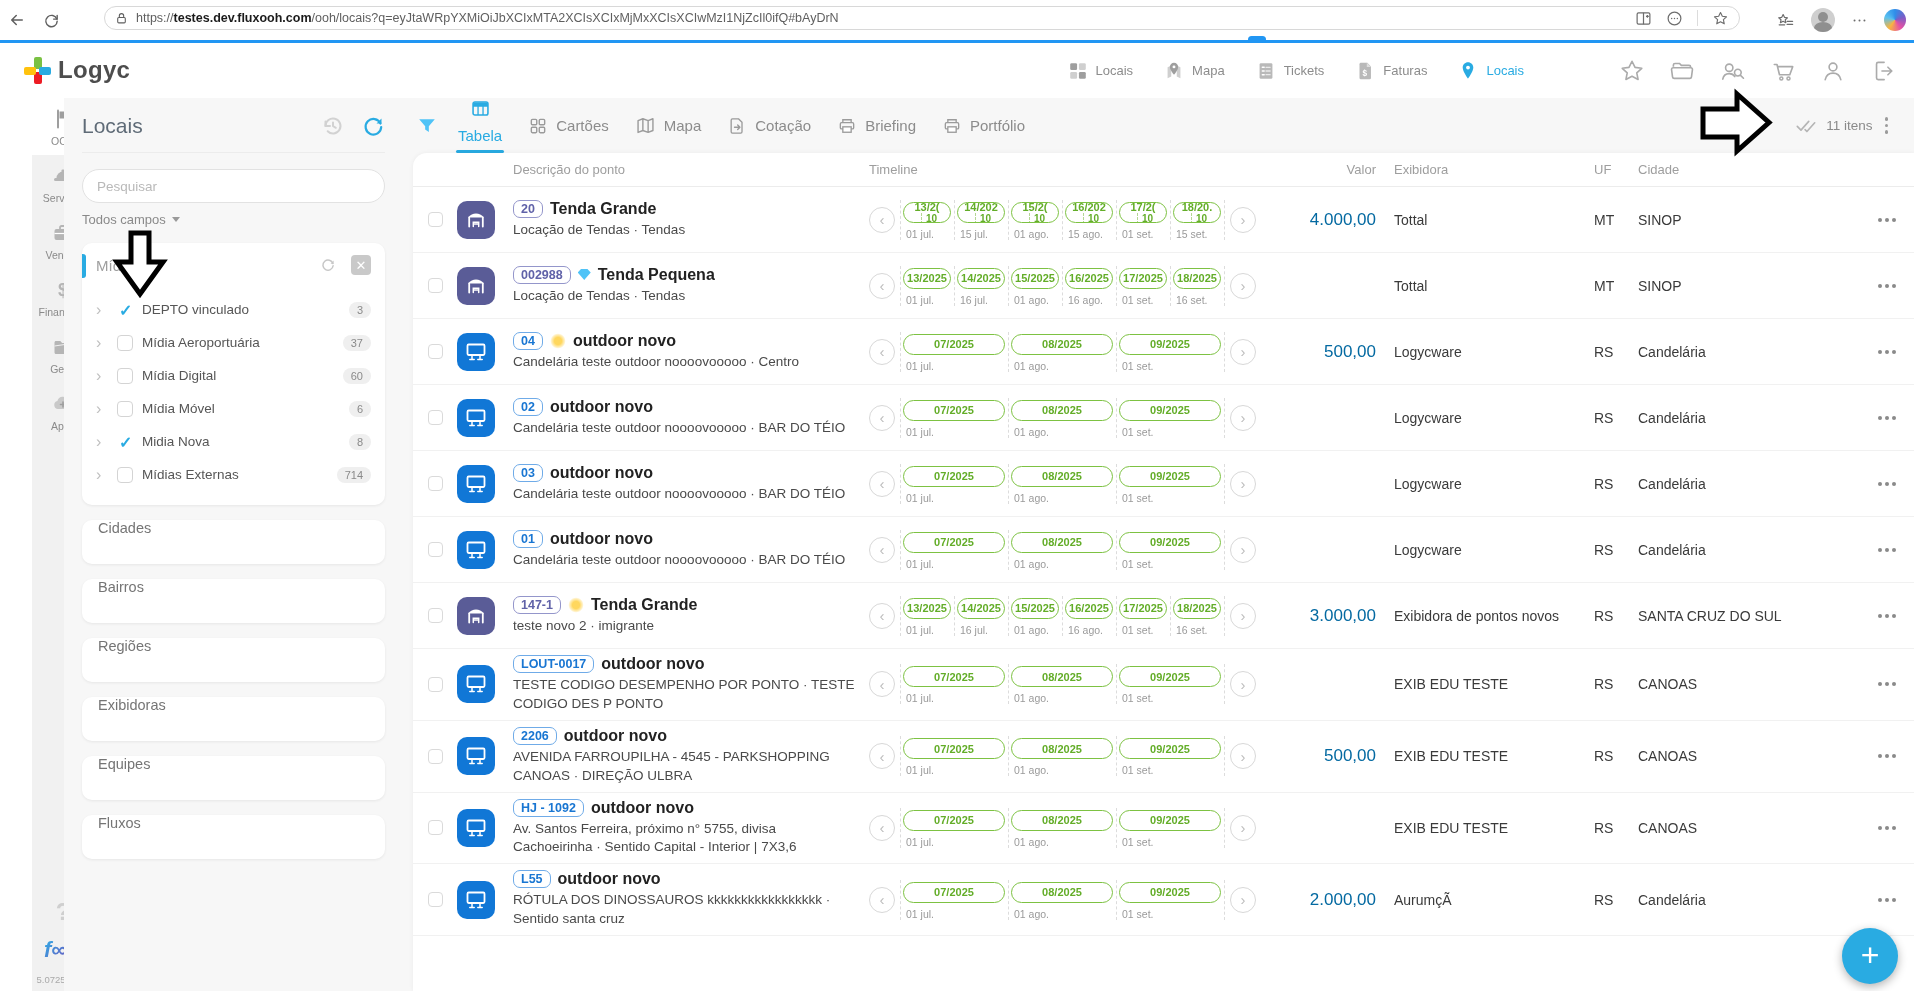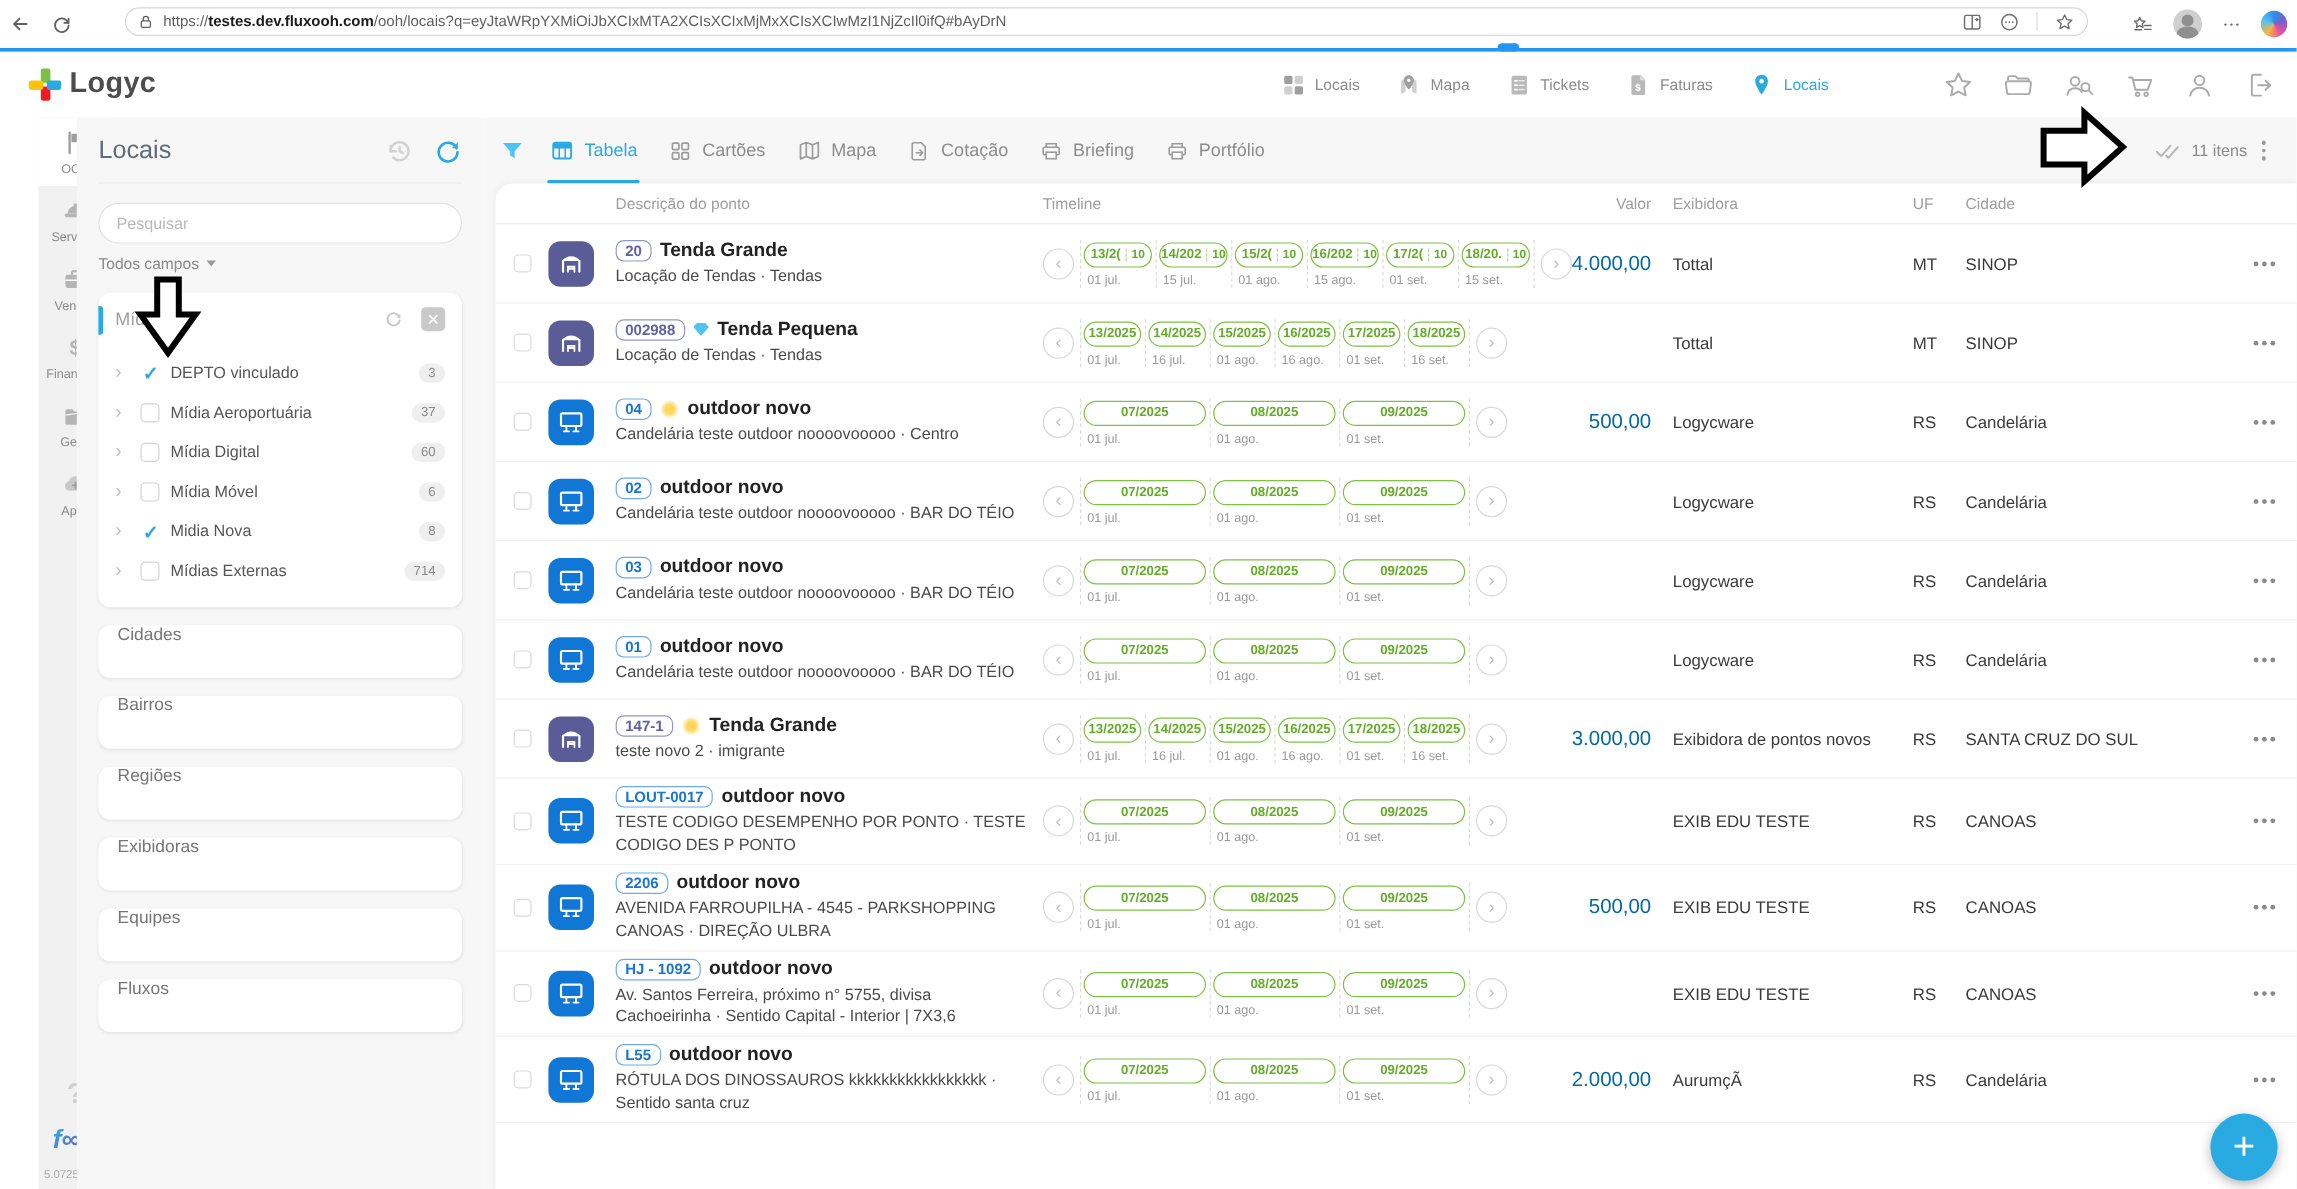--- a/index.html
+++ b/index.html
@@ -82,21 +82,21 @@
   .sec-card { margin-top:15px; background:#fff; border-radius:10px; box-shadow:0 1px 3px rgba(0,0,0,.07);
     height:44px; display:flex; align-items:flex-start; padding:0 16px; cursor:pointer; }
   .sec-label { font-size:14.5px; color:#757575; }
 
   
   .main { position:absolute; top:98px; left:403px; right:0; bottom:0; background:#f7f7f7; }
   .toolbar { height:55px; display:flex; align-items:center; padding-left:13px; }
   .funnel { margin-right:20px; cursor:pointer; }
   .tabs { display:flex; align-items:stretch; height:55px; gap:26px; }
   .tab { position:relative; display:flex; align-items:center; gap:8px; font-size:15px; color:#8c8c8c; cursor:pointer; }
-  .tab.active { color:#29ABE2; }
+  .tab.active { color:#29ABE2;flex-direction:column; }
   .tab.active::after { content:""; position:absolute; left:-2px; right:-2px; bottom:0; height:3px; background:#29ABE2; border-radius:2px; }
   .tb-right { margin-left:auto; display:flex; align-items:center; gap:8px; padding-right:22px; }
   .items-count { font-size:13.5px; color:#8a8a8a; }
   .vdots { display:flex; flex-direction:column; gap:3px; padding:4px; cursor:pointer; }
   .vdots i { width:3.5px; height:3.5px; border-radius:50%; background:#9b9b9b; }
 
   
   .card { position:absolute; top:55px; left:10px; right:0; bottom:0; background:#fff;
     border-top-left-radius:14px; box-shadow:0 0 5px rgba(0,0,0,.05); overflow:hidden; }
   .thead { display:flex; align-items:center; height:34px; border-bottom:1px solid #ececec;
@@ -131,21 +131,21 @@
   
   .tl { display:flex; align-items:center; width:100%; }
   .tl-nav { width:26px; height:26px; border:1.5px solid #d8d8d8; border-radius:50%; color:#bdbdbd;
     display:flex; align-items:center; justify-content:center; font-size:15px; flex:none; cursor:pointer; background:#fff; }
   .tl-prev::before { content:"‹"; } .tl-next::before { content:"›"; }
   .tl-cols { flex:1; display:flex; margin:0 5px; }
   .tl-cell { flex:1; border-left:1px dashed #dcdcdc; padding:2px 3px 0 2px; display:flex; flex-direction:column; min-width:0; }
   .tl-cell:last-of-type { border-right:1px dashed #dcdcdc; }
   .pill { border:1.5px solid #7DC242; color:#63AD28; border-radius:11px; font-size:11px; height:21px;
     display:flex; align-items:center; justify-content:center; background:#fff; white-space:nowrap;
-    overflow:hidden; padding:0 3px; font-weight:bold; }
+    overflow:hidden; padding:0 3px; font-weight:bold;flex-direction:column; }
   .pill-c { border-left:1px dashed #b4d794; margin-left:4px; padding-left:4px; font-size:10px; }
   .tl-date { font-size:10.5px; color:#9a9a9a; margin-top:5px; padding-left:3px; white-space:nowrap; overflow:hidden; }
   .row-menu { display:flex; gap:3px; cursor:pointer; padding:6px 2px; }
   .row-menu i { width:4px; height:4px; border-radius:50%; background:#8a8a8a; }
 
   .fab { position:absolute; left:1842px; top:928px; width:56px; height:56px; border-radius:50%;
     background:#29ABE2; box-shadow:0 3px 10px rgba(0,0,0,.3); display:flex; align-items:center;
     justify-content:center; cursor:pointer; z-index:40; }
   .fab::before { content:"+"; color:#fff; font-size:32px; font-weight:300; line-height:1; margin-top:-3px; }
 

